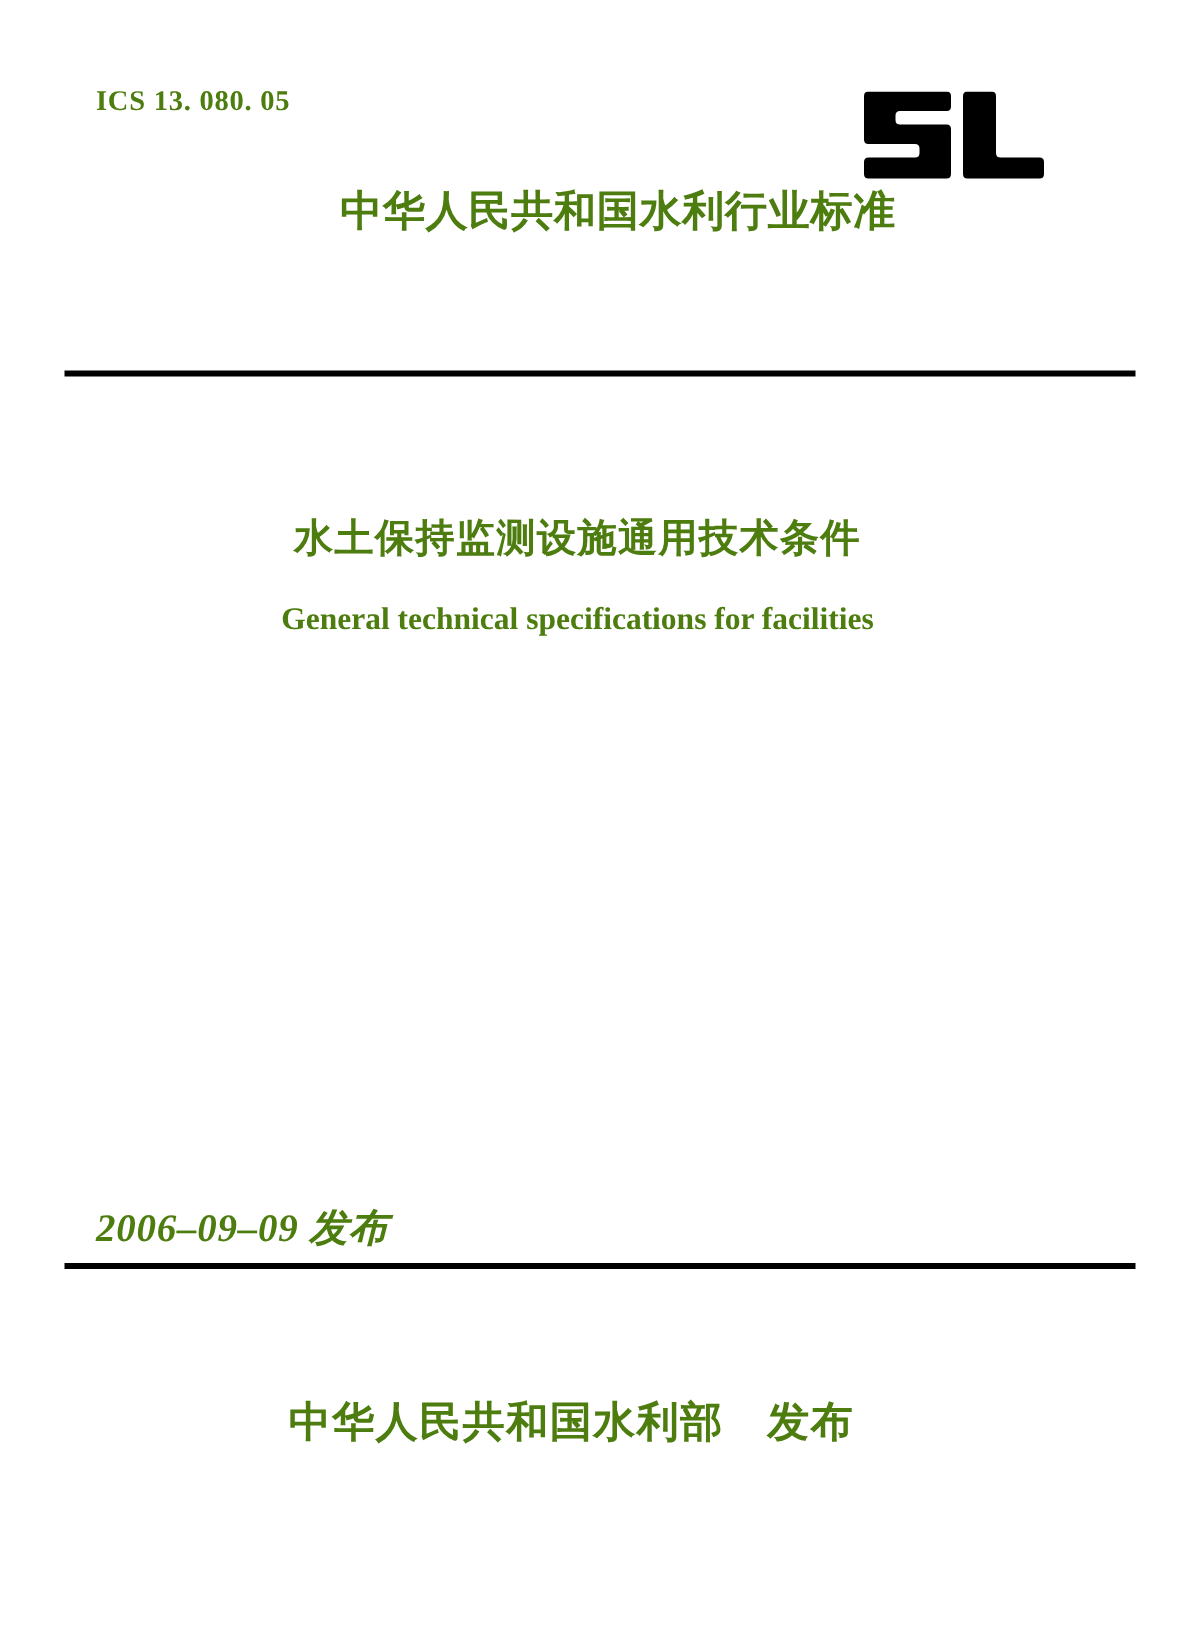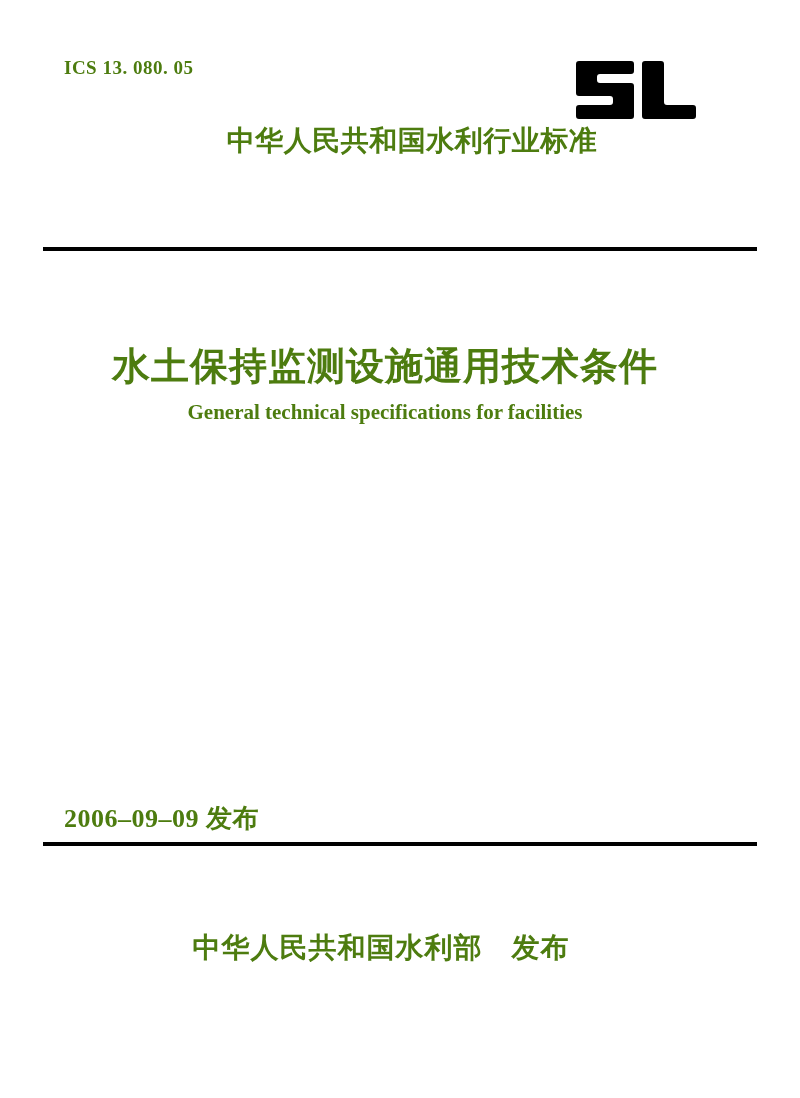--- a/index.html
+++ b/index.html
@@ -72,21 +72,21 @@
 
   .title-zh {
     position: absolute;
     top: 341px;
     left: 0;
     width: 770px;
     margin: 0;
     text-align: center;
     font-family: "Liberation Sans", sans-serif;
     font-weight: bold;
-    font-size: 38px;
+    font-size: 26px;
     letter-spacing: 1px;
   }
 
   .title-en {
     position: absolute;
     top: 395px;
     left: 0;
     width: 770px;
     text-align: center;
     font-family: "Liberation Serif", serif;
@@ -95,20 +95,21 @@
     line-height: 34px;
   }
 
   .date-line {
     position: absolute;
     top: 801px;
     font-family: "Liberation Serif", serif;
     font-weight: bold;
     font-size: 26px;
     letter-spacing: 0.5px;
+    font-style: italic;
   }
   .date-issue { left: 64px; }
   .date-impl  { right: 65px; }
 
   .publisher {
     position: absolute;
     top: 929px;
     left: 0;
     width: 762px;
     text-align: center;

